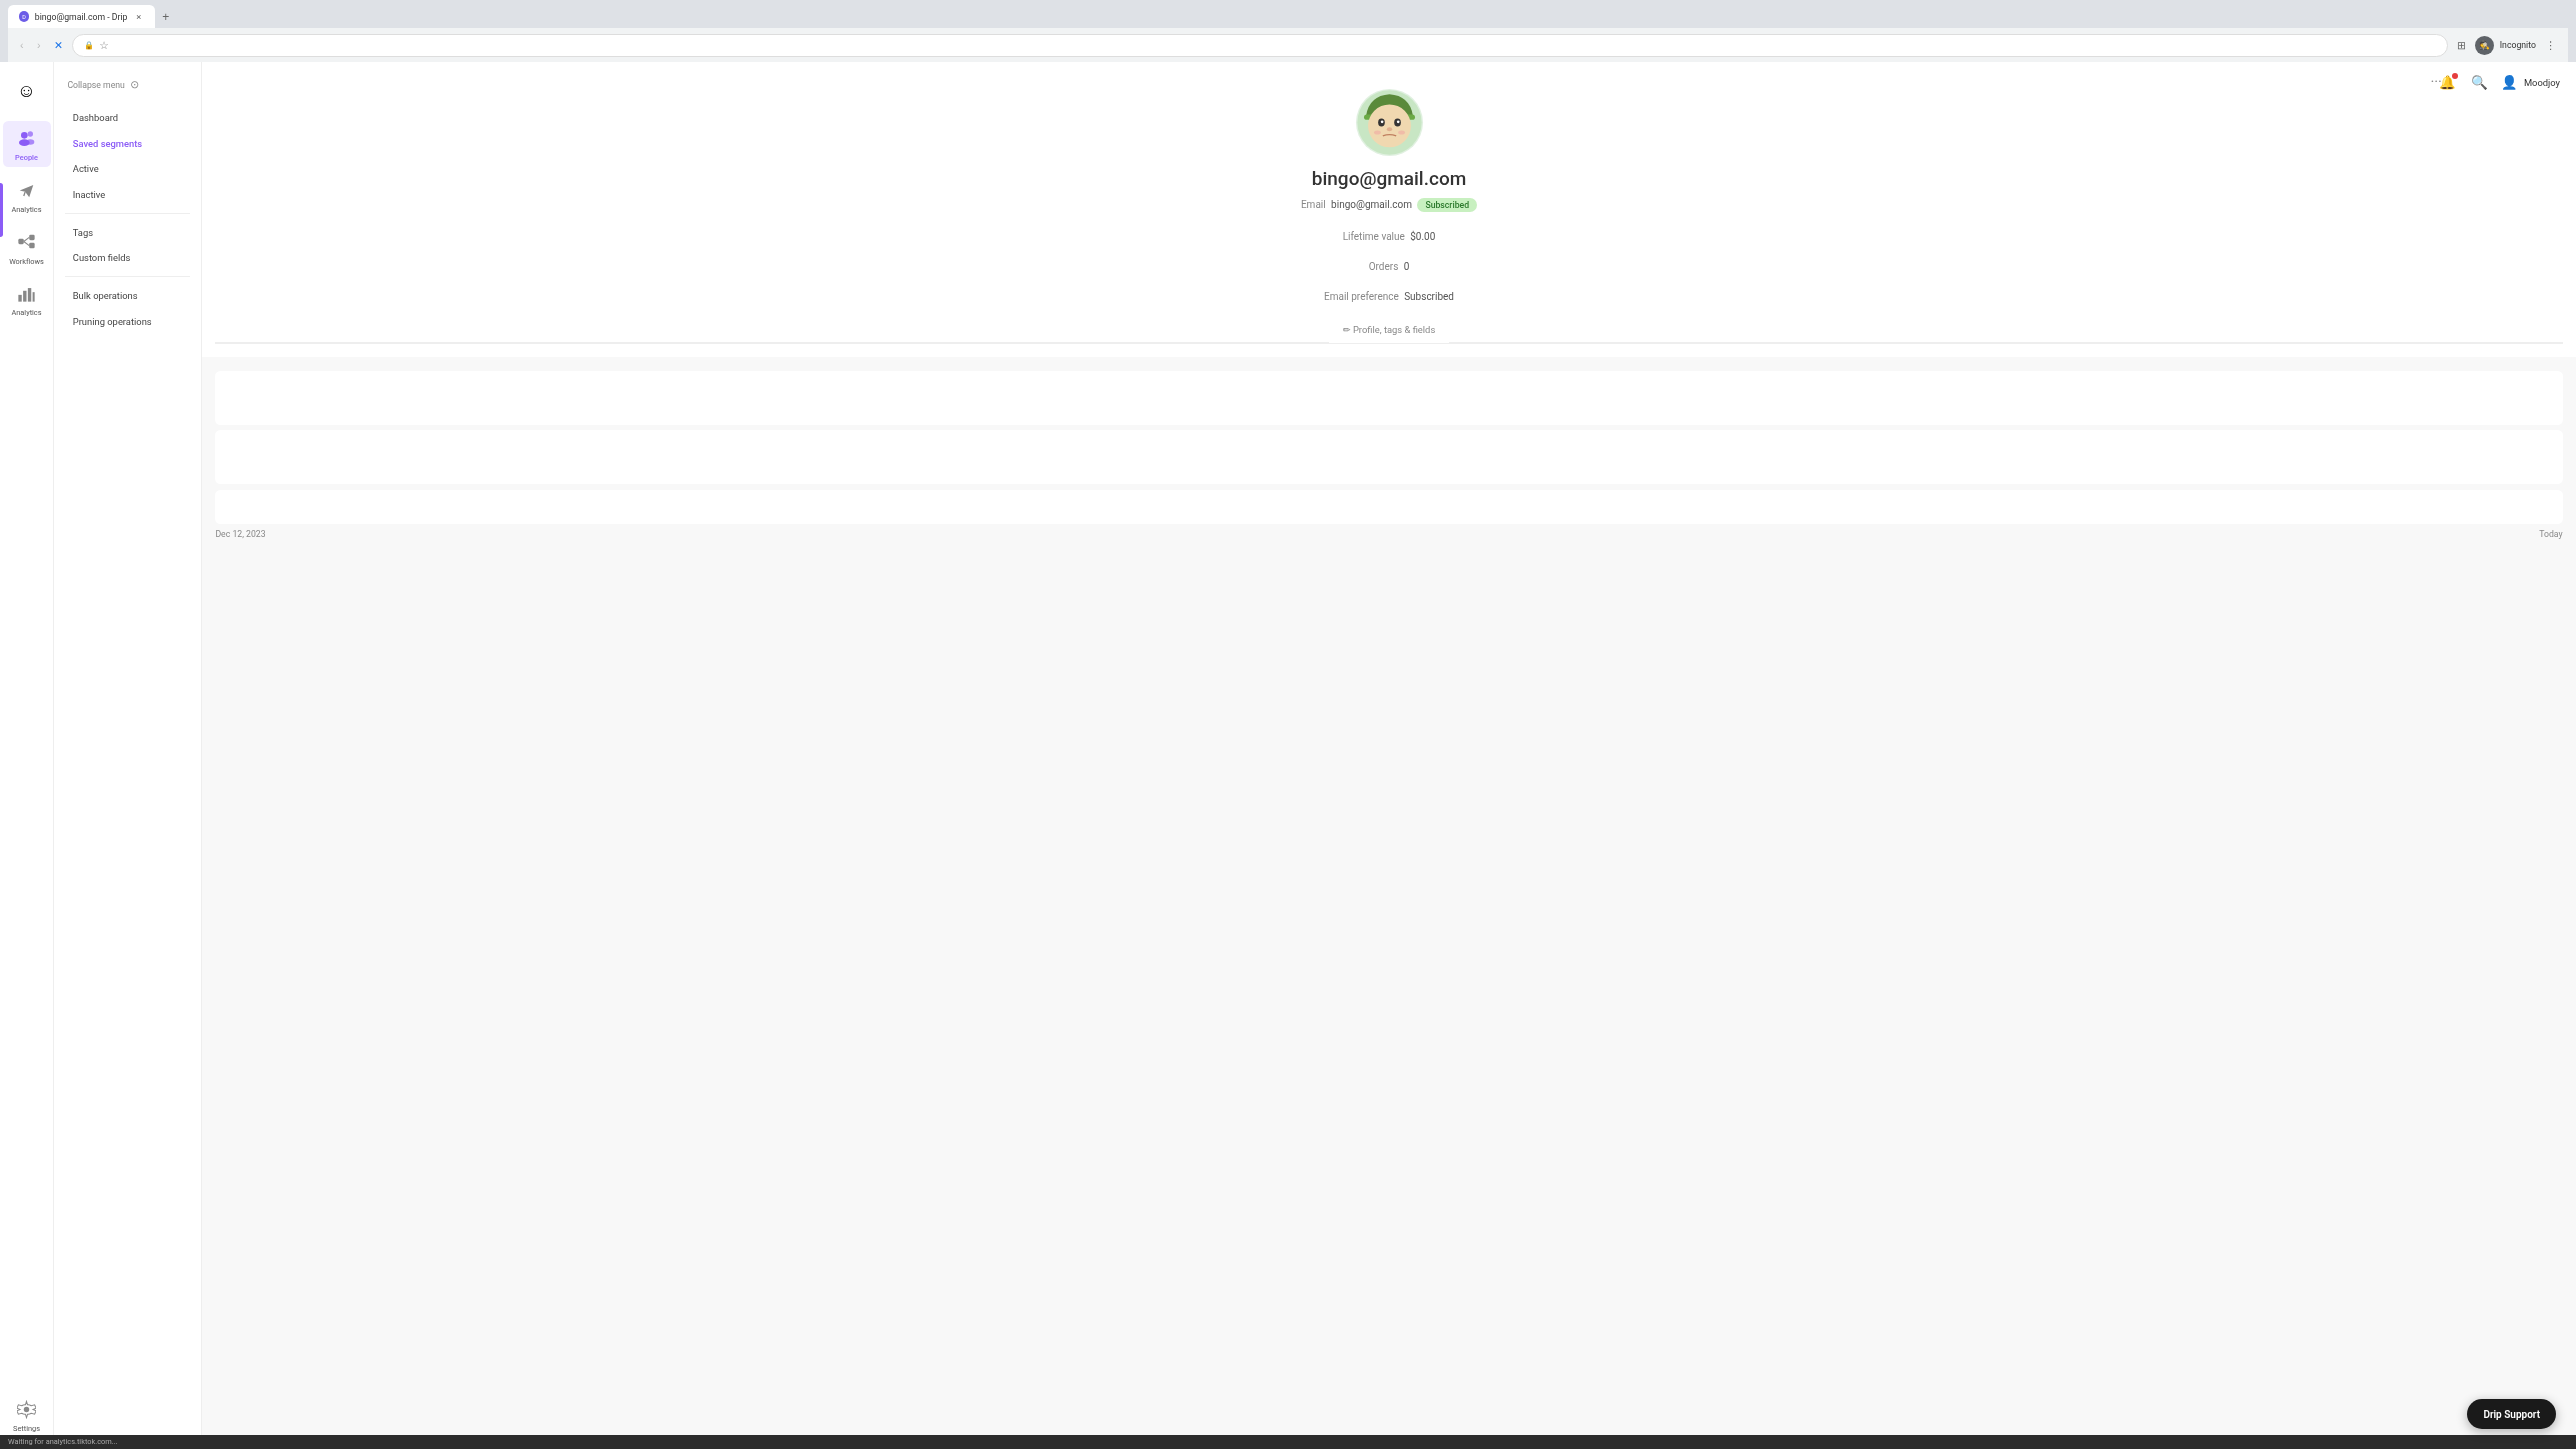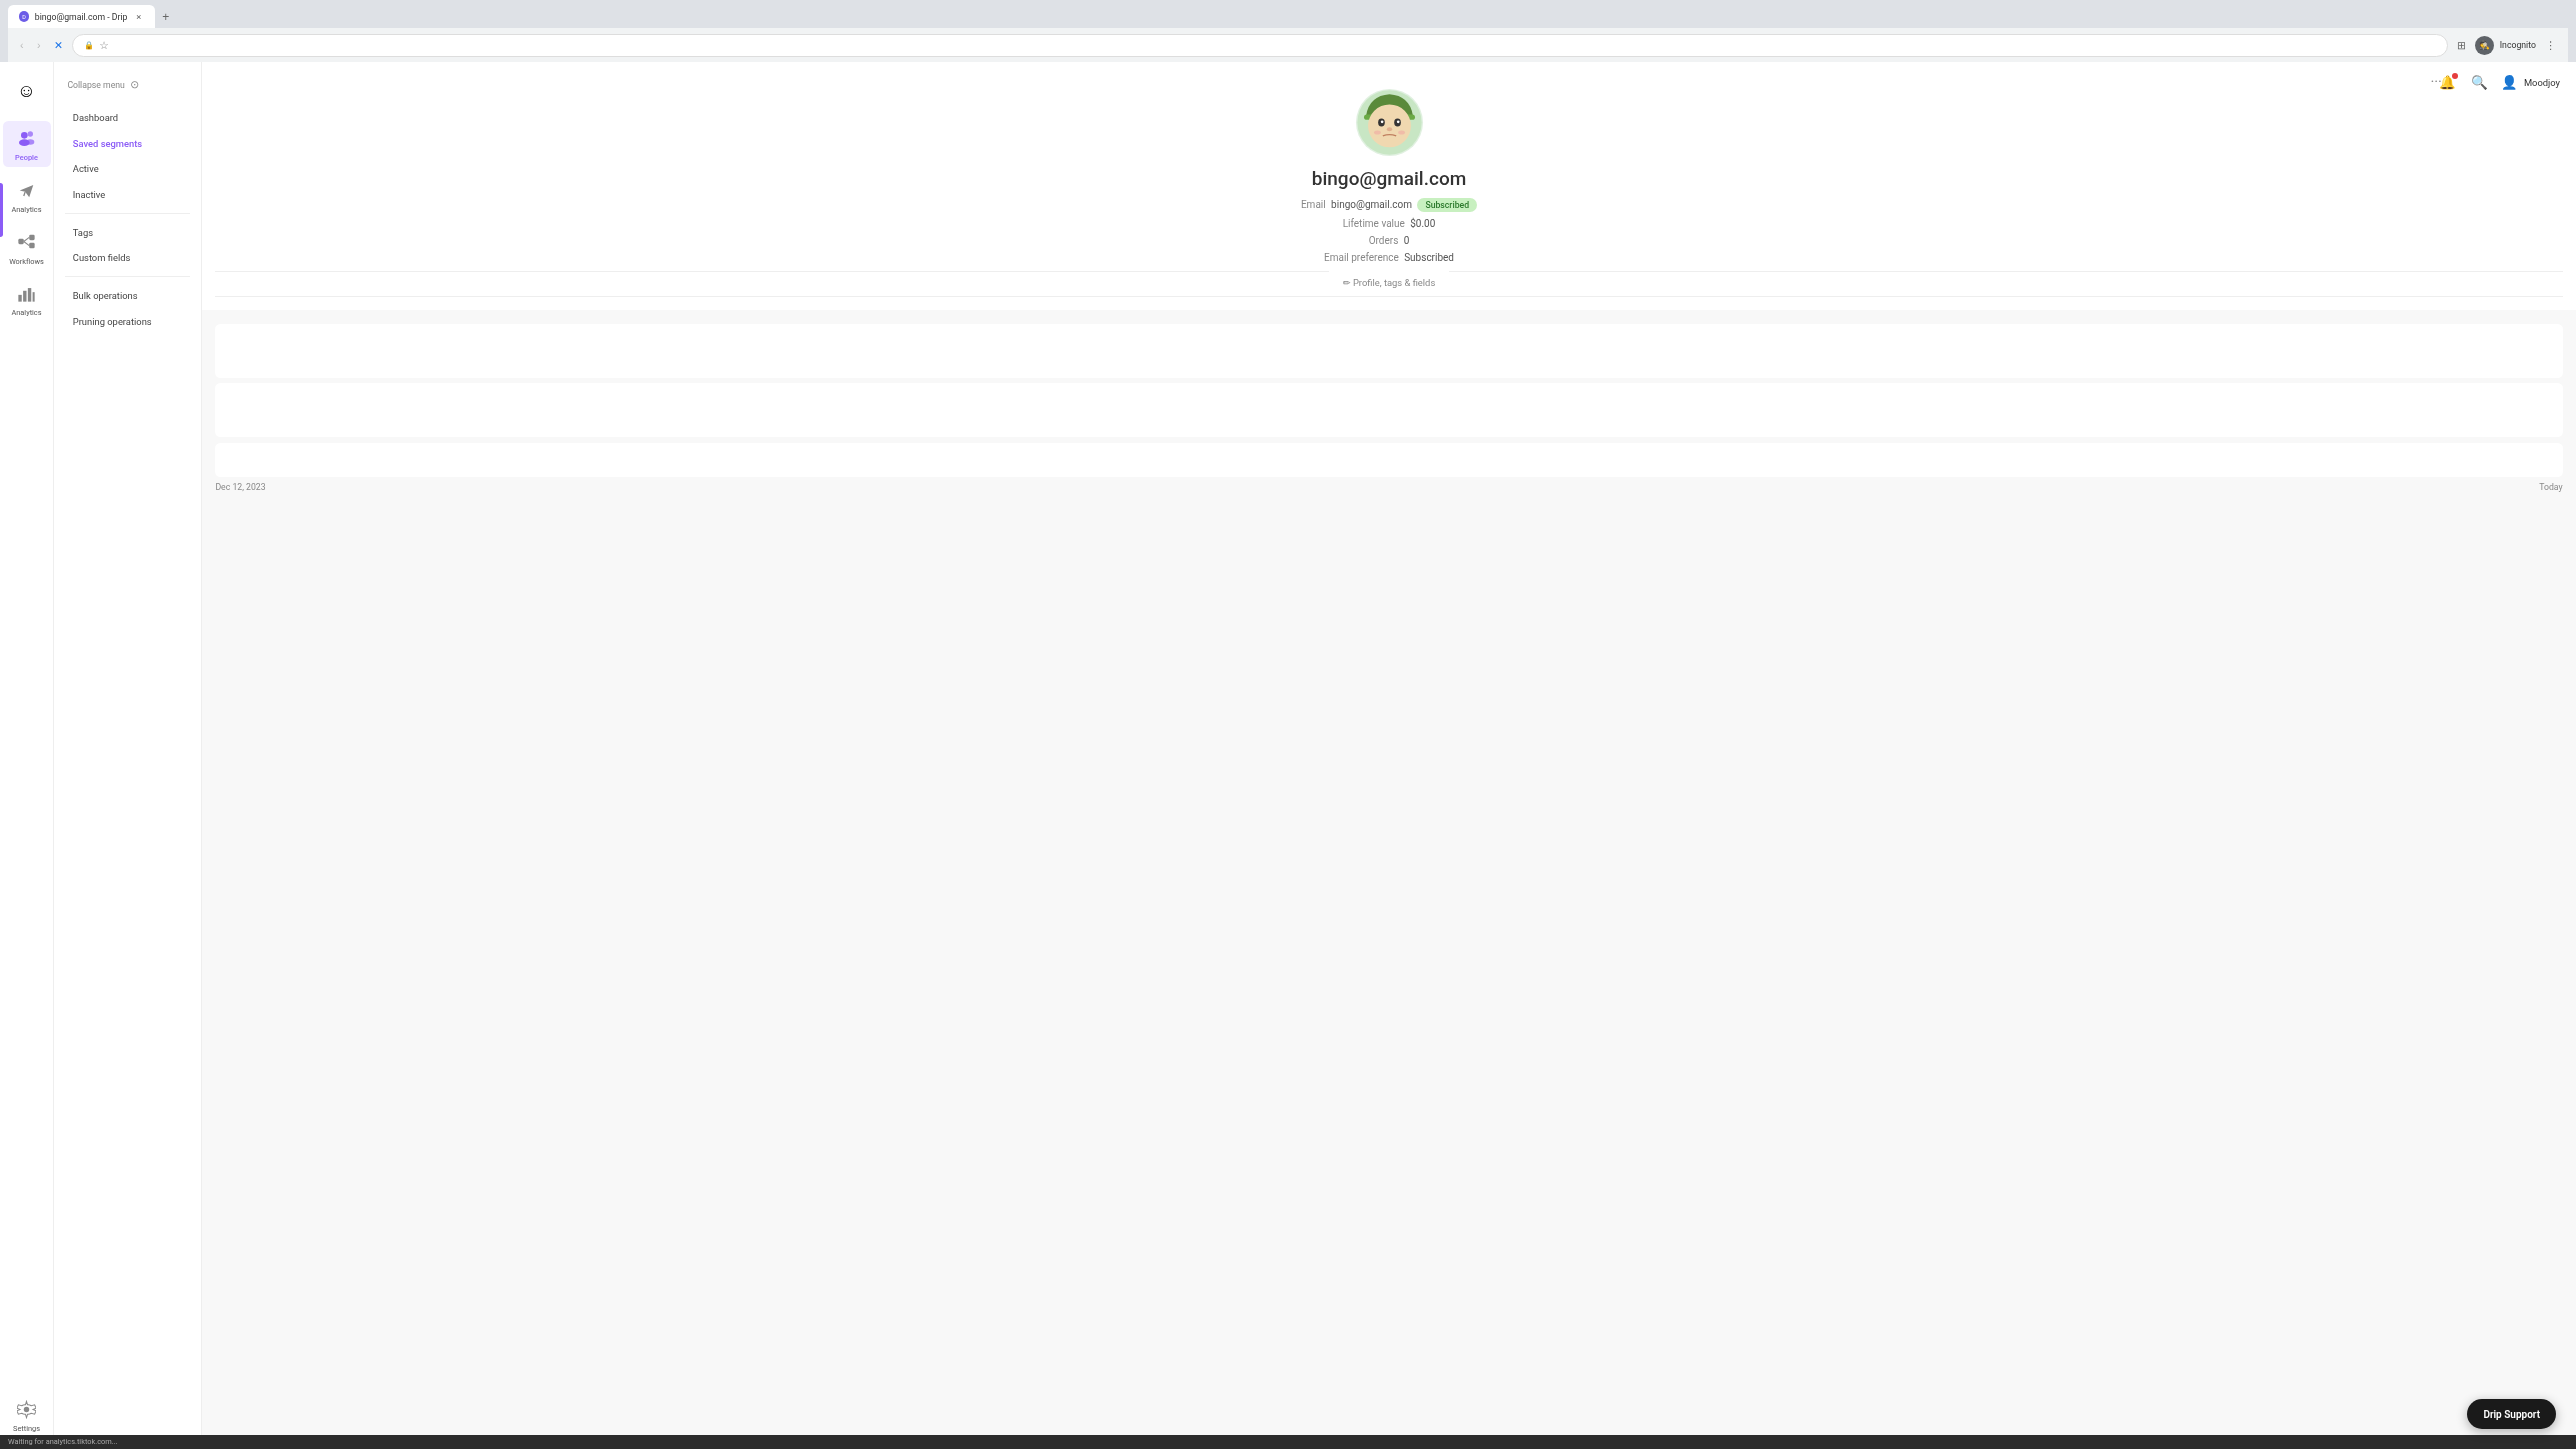--- a/index.html
+++ b/index.html
@@ -43,25 +43,25 @@
     .nav-divider { border: none; border-top: 0.7px solid #eee; margin: 5.4px 10.7px; }
 
     
     .main-content { flex: 1; overflow-y: auto; background: #f8f8f8; position: relative; }
 
     
     .profile-section { background: #fff; padding: 27px 13.4px 13.4px; display: flex; flex-direction: column; align-items: center; }
     .avatar-container { width: 67px; height: 67px; border-radius: 50%; overflow: hidden; background: #e0f0e0; display: flex; align-items: center; justify-content: center; margin-bottom: 10.7px; }
     .avatar-face { width: 67px; height: 67px; }
     .profile-email-heading { font-size: 19px; font-weight: 500; color: #333; margin-bottom: 8px; }
-    .profile-details { display: flex; flex-direction: column; align-items: center; gap: 6px; width: 100%; }
+    .profile-details { display: flex; flex-direction: column; align-items: center; gap: 19px; width: 100%; }
     .profile-row { display: flex; align-items: center; gap: 5.4px; font-size: 10px; color: #555; }
     .profile-label { color: #888; }
     .subscribed-badge { background: #c8f0c0; color: #2d7a2d; padding: 2px 8px; border-radius: 8px; font-size: 8.7px; font-weight: 500; }
-    .profile-tabs { display: flex; align-items: flex-start; gap: 0; margin-top: 8px; border-bottom: 0.7px solid #eee; width: 100%; justify-content: center; }
+    .profile-tabs { display: flex; align-items: flex-end; gap: 0; margin-top: 16px; border-bottom: 0.7px solid #eee; width: 100%; justify-content: center; }
     .profile-tab { padding: 6.7px 13.4px; font-size: 9.4px; color: #888; cursor: pointer; border-bottom: 1.3px solid transparent; }
 
     
     .timeline-section { padding: 13.4px; background: #f8f8f8; }
     .timeline-bar { display: flex; justify-content: space-between; align-items: center; margin-bottom: 6px; }
     .timeline-bar .date-left { font-size: 8.7px; color: #888; }
     .timeline-bar .date-right { font-size: 8.7px; color: #888; }
     .content-card { background: #fff; border-radius: 5.4px; margin-bottom: 5.4px; padding: 10.7px; }
     .content-card.empty { height: 54px; }
 

